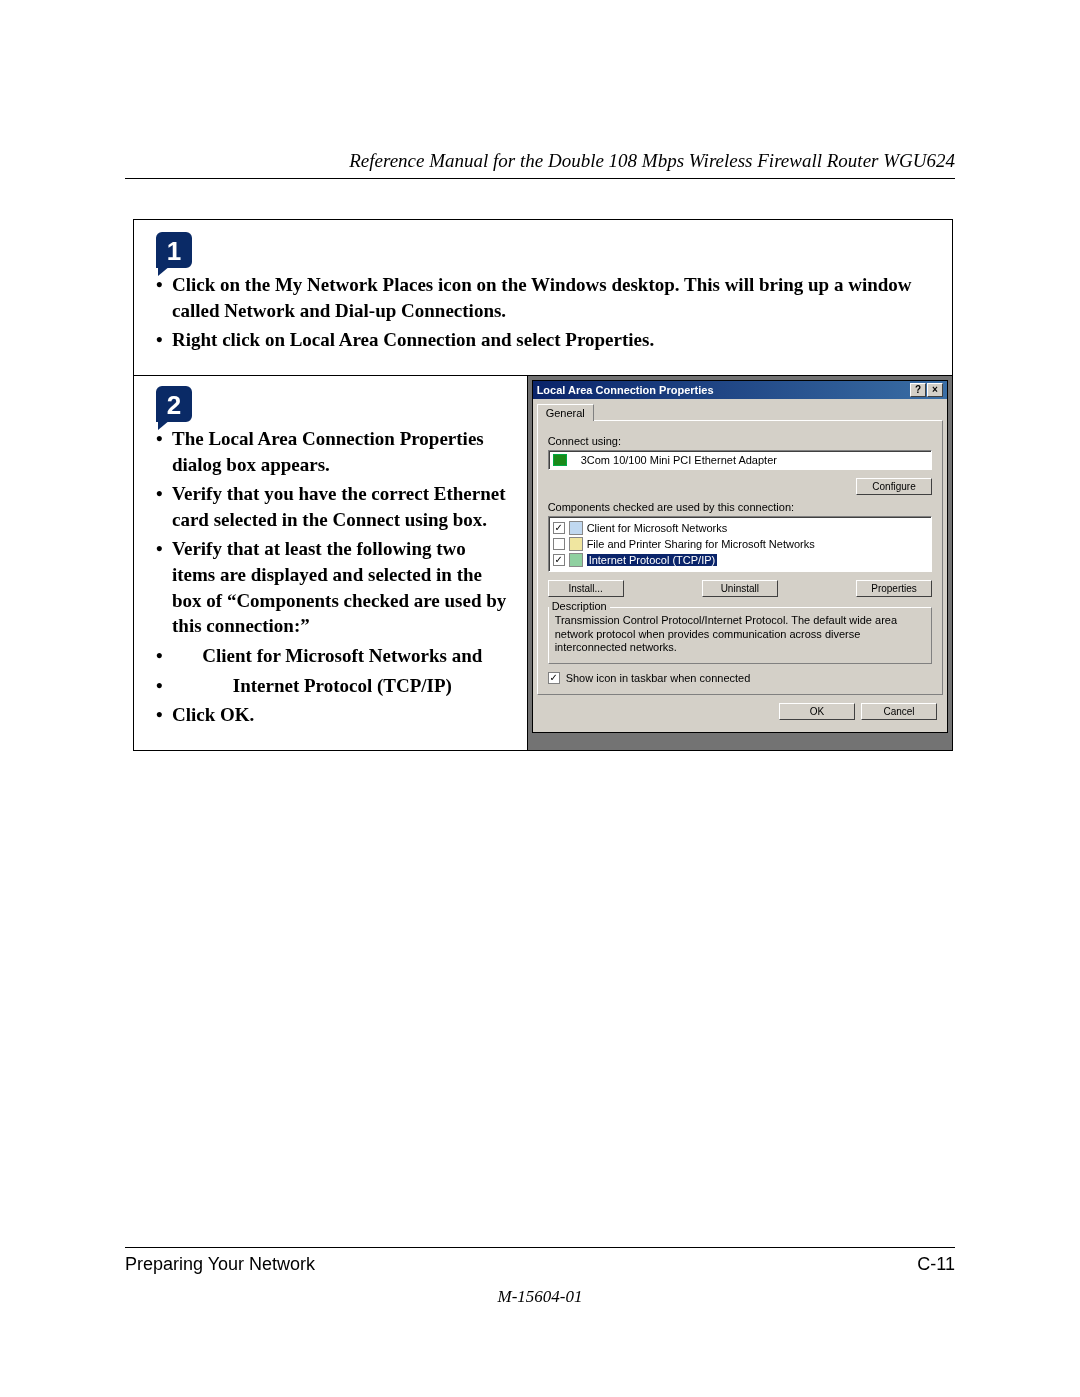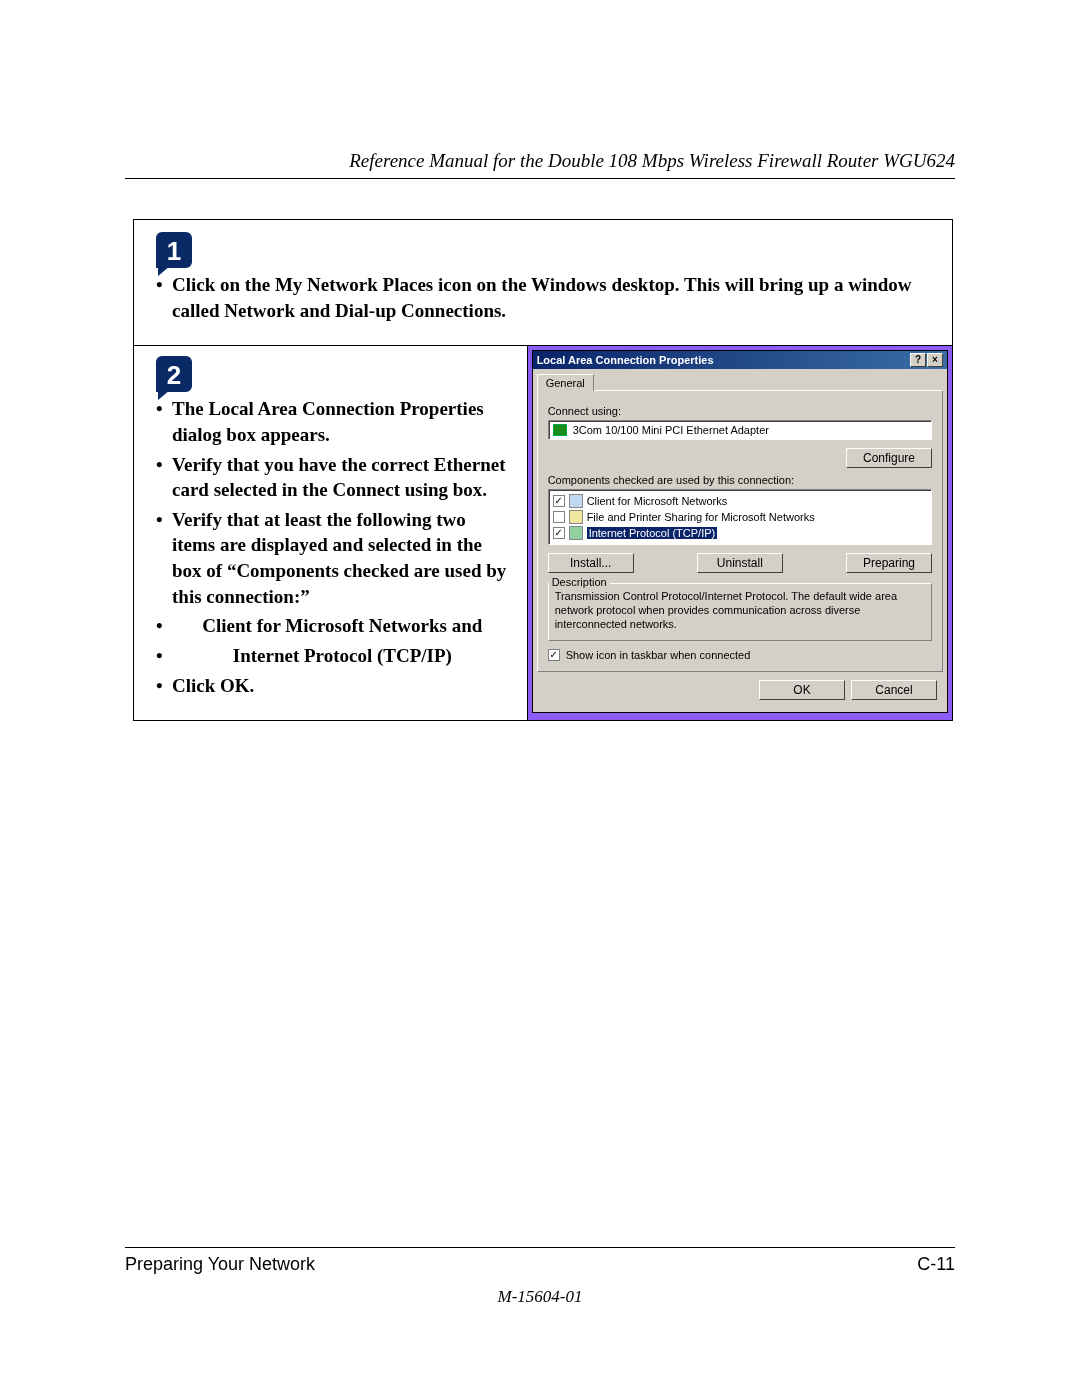--- a/index.html
+++ b/index.html
@@ -79,21 +79,21 @@
   .step2-text {
     flex: 1 1 48%;
     padding: 10px 14px 18px 22px;
     font-size: 19px;
     line-height: 1.35;
   }
   .dialog-cell {
     flex: 1 1 52%;
     border-left: 1px solid #000;
     padding: 4px;
-    background: #8b5cf6;
+    background: #737373;
   }
 
   
   .win {
     font-family: Tahoma, Arial, sans-serif;
     font-size: 11px;
     background: #d4d0c8;
     border: 1px solid #000;
     width: 100%;
   }
@@ -127,32 +127,32 @@
     background:#d4d0c8; padding: 8px 10px 10px 10px;
   }
   .label { margin: 6px 0 3px 0; }
   .sunken {
     background:#fff;
     border: 1px solid #808080;
     border-right-color:#fff; border-bottom-color:#fff;
     box-shadow: inset 1px 1px 0 #404040;
     padding: 3px 4px;
   }
-  .adapter-row { display:flex; align-items:center; gap:6px;}
+  .adapter-row { display:flex; align-items:center; gap:14px;}
   .nic-icon {
     width:14px;height:12px;background:#1a8a1a;border:1px solid #0a4; display:inline-block;
   }
   .btn {
     background:#d4d0c8;
     border:1px solid #fff;
     border-right-color:#404040; border-bottom-color:#404040;
     padding: 2px 0;
-    width: 86px;
+    width: 76px;
     text-align:center;
-    font-size:12px;
+    font-size:10px;
   }
   .btn-row { display:flex; justify-content:space-between; margin-top:8px;}
   .btn-row.right { justify-content:flex-end; gap:6px;}
   .components { height: auto; }
   .comp-item { display:flex; align-items:center; gap:4px; padding:1px 0;}
   .chk {
     width:12px;height:12px;border:1px solid #808080;background:#fff;display:inline-flex;
     align-items:center;justify-content:center;font-size:10px;line-height:10px;
   }
   .ico {
@@ -198,20 +198,21 @@
 <div class="page">
   <div class="header-title">Reference Manual for the Double 108 Mbps Wireless Firewall Router WGU624</div>
   <hr class="rule">
 
   <div class="content-frame">
 
     <div class="step1">
       <span class="step-badge">1</span>
       <ul>
         <li>Click on the My Network Places icon on the Windows desktop.  This will bring up a window called Network and Dial-up Connections.</li>
+        <li>Right click on Local Area Connection and select Properties.</li>
       </ul>
     </div>
 
     <div class="row2">
       <div class="step2-text">
         <span class="step-badge">2</span>
         <ul>
           <li>The Local Area Connection Properties dialog box appears.</li>
           <li>Verify that you have the correct Ethernet card selected in the Connect using box.</li>
           <li>Verify that at least the following two items are displayed and selected in the box of “Components checked are used by this connection:”</li>
@@ -261,21 +262,21 @@
                 <div class="comp-item">
                   <span class="chk">✓</span>
                   <span class="ico proto"></span>
                   <span class="sel">Internet Protocol (TCP/IP)</span>
                 </div>
               </div>
 
               <div class="btn-row">
                 <span class="btn">Install...</span>
                 <span class="btn">Uninstall</span>
-                <span class="btn">Preparing</span>
+                <span class="btn">Properties</span>
               </div>
 
               <div class="groupbox">
                 <span class="legend">Description</span>
                 <div class="desc-text">Transmission Control Protocol/Internet Protocol. The default wide area network protocol when provides communication across diverse interconnected networks.</div>
               </div>
 
               <div class="taskbar-row">
                 <span class="chk">✓</span>
                 <span>Show icon in taskbar when connected</span>

